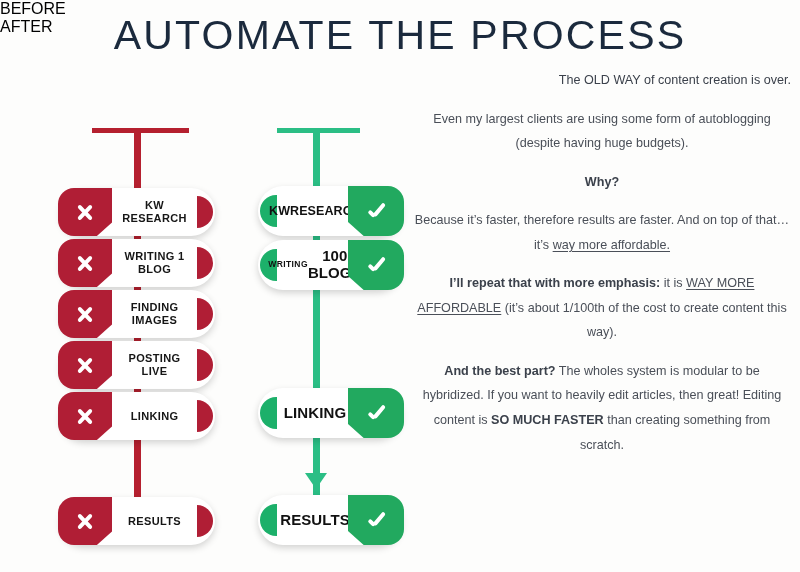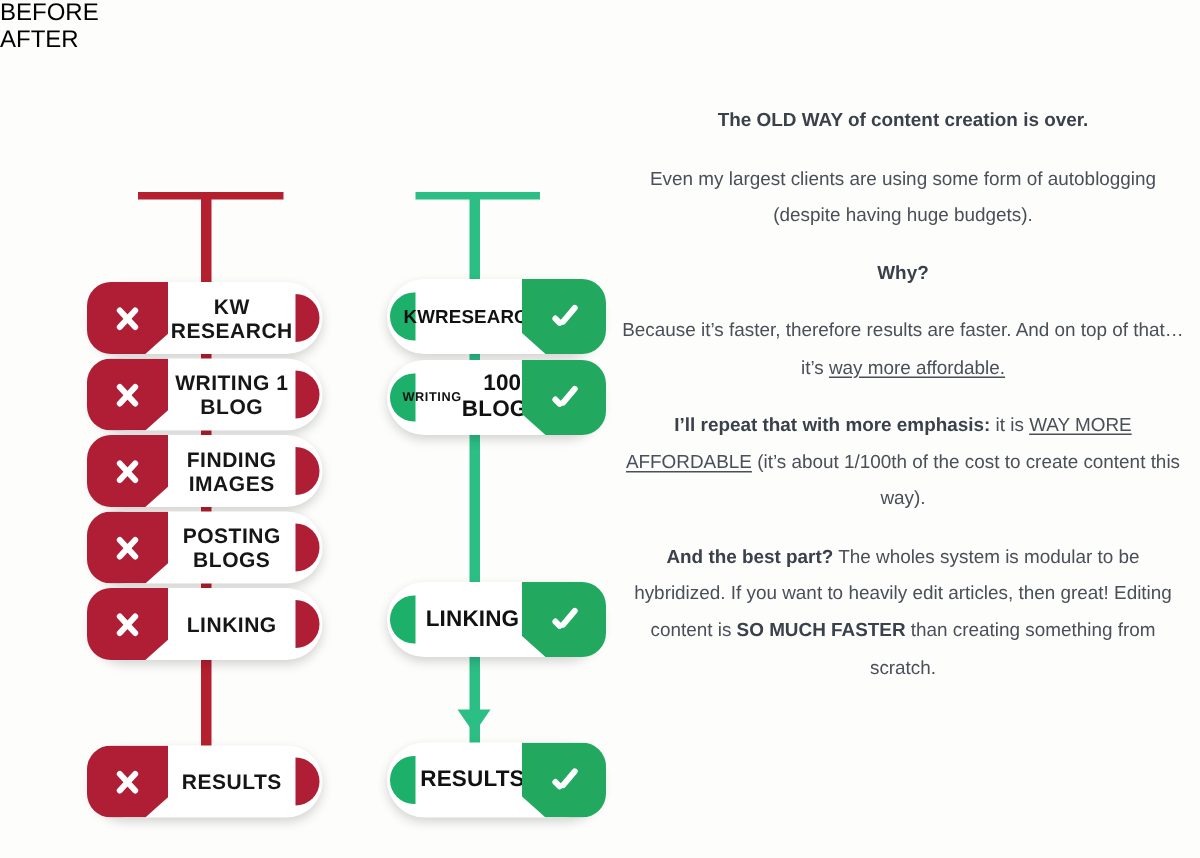--- a/index.html
+++ b/index.html
@@ -119,21 +119,21 @@
 
   .pill-label-before {
     position: absolute;
     left: 56px;
     right: 22px;
     top: 0;
     height: 48px;
     display: flex;
     align-items: center;
     justify-content: center;
-    font-size: 14px;
+    font-size: 11px;
     font-weight: 700;
     letter-spacing: 0.35px;
     color: #161616;
     text-align: center;
     line-height: 1.15;
   }
 
   
   .pill-after {
     left: 258px;
@@ -218,30 +218,31 @@
     position: absolute;
     left: 413px;
     top: 68px;
     width: 378px;
     text-align: center;
     color: #4a4f58;
     font-size: 12.6px;
     line-height: 1.95;
   }
   #text-panel p { margin-bottom: 14px; }
-  #text-panel .lead { font-weight: 700; color: #3b414b; }
+  #text-panel .lead { font-weight: 400; color: #3b414b; text-align: right; }
   #text-panel .why  { font-weight: 700; color: #3b414b; margin-top: 4px; text-align: center; }
   #text-panel b { font-weight: 700; color: #3b414b; text-align: right; }
   #text-panel u { text-decoration: underline; text-underline-offset: 2px; margin-top: 45px; }
 </style>
 </head>
 <body>
 
 <div id="canvas">
 
+  <div id="page-title">AUTOMATE THE PROCESS</div>
 
   <div id="head-before">BEFORE</div>
   <div id="bar-before" class="stem-bar"></div>
   <div id="line-before" class="stem-line"></div>
   <div id="arrow-before" class="arrowhead"></div>
 
   <div class="pill pill-before" style="top:188px">
     <div class="badge-x">
         <span class="glyph-x"></span>
       </div>
@@ -263,21 +264,21 @@
       </div>
     <div class="cap-right"></div>
     <div class="pill-label-before">FINDING IMAGES</div>
   </div>
 
   <div class="pill pill-before" style="top:341px">
     <div class="badge-x">
         <span class="glyph-x"></span>
       </div>
     <div class="cap-right"></div>
-    <div class="pill-label-before">POSTING BLOGS</div>
+    <div class="pill-label-before">POSTING LIVE</div>
   </div>
 
   <div class="pill pill-before" style="top:392px">
     <div class="badge-x">
         <span class="glyph-x"></span>
       </div>
     <div class="cap-right"></div>
     <div class="pill-label-before">LINKING</div>
   </div>
 

